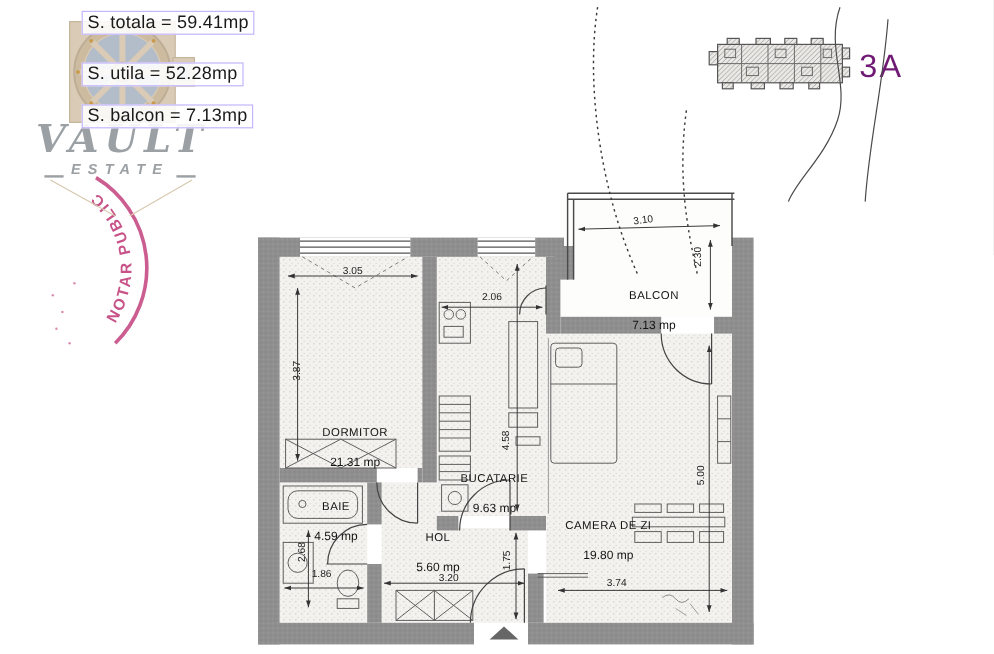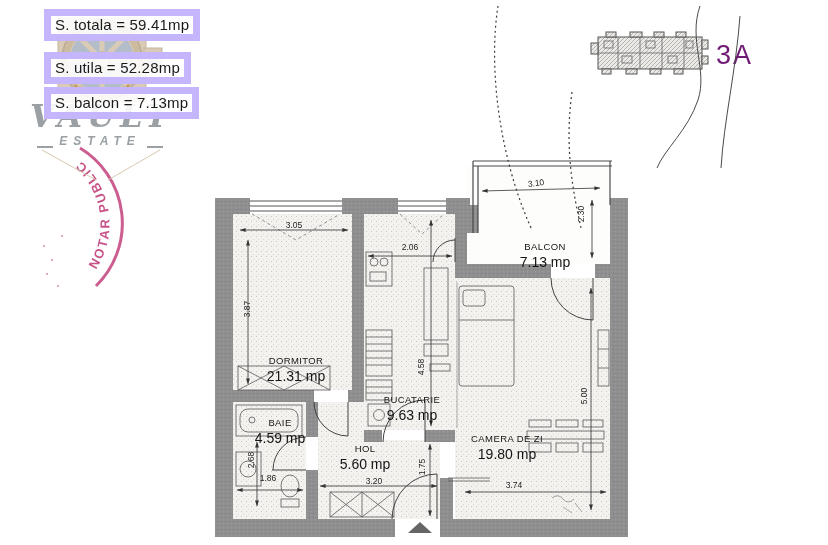--- a/index.html
+++ b/index.html
@@ -1,40 +1,40 @@
 <!DOCTYPE html>
 <html><head>
 <meta charset="utf-8">
 <style>
   html,body{margin:0;padding:0;background:#e9e9e9;}
   #root{position:relative;width:828px;height:545px;background:#ffffff;overflow:hidden;
         font-family:"Liberation Sans",sans-serif;}
   svg{display:block;}
 
   
-  .sum{position:absolute;left:44px;font:400 15px "Liberation Sans",sans-serif;color:#1a1a1a;
-       background:rgba(255,255,255,.88);border:7px solid #c4b5fd;padding:0 4px 1px 4px;
+  .sum{position:absolute;left:68px;font:400 15px "Liberation Sans",sans-serif;color:#1a1a1a;
+       background:rgba(255,255,255,.88);border:1px solid #c4b5fd;padding:0 4px 1px 4px;
        letter-spacing:.2px;white-space:nowrap;z-index:4;}
 
   
   #brand{position:absolute;left:30px;top:100px;width:140px;text-align:center;z-index:3;font-style:italic;}
   #brandName{font-family:"DejaVu Serif",serif;font-size:32px;font-weight:600;color:#9ba0a4;
              letter-spacing:5px;line-height:1;}
   #brandSub{display:flex;align-items:flex-end;justify-content:center;gap:6px;margin-top:2px;}
   #brandSub .txt{font-size:12px;letter-spacing:6px;color:#9ba0a4;font-weight:700;}
   .dash{display:inline-block;width:16px;height:2px;background:#9ba0a4;}
 
   
   #unit{position:absolute;left:716px;top:40px;font-size:27px;color:#701a75;letter-spacing:2px;
         font-weight:400;z-index:2;}
 
   
   .rlabel{position:absolute;text-align:center;color:#141414;z-index:3;line-height:1.15;}
   .rlabel .rname{display:block;font-size:9.5px;letter-spacing:.4px;margin-top:16px;}
-  .rlabel .rarea{display:block;font-size:14px;margin-top:1px;}
+  .rlabel .rarea{display:block;font-size:10px;margin-top:13px;}
   .dim{position:absolute;font-size:8.5px;color:#232323;text-align:center;z-index:3;white-space:nowrap;}
   .dim.v{transform:rotate(-90deg);transform-origin:center center;}
   .dim.t{transform:rotate(-7deg);}
   #plan{position:absolute;left:0;top:0;width:828px;height:545px;z-index:1;}
   #curves{position:absolute;left:0;top:0;z-index:6;pointer-events:none;}
   #stamp{position:absolute;left:0;top:140px;z-index:2;}
   #wheel{position:absolute;left:52px;top:8px;z-index:1;}
   #site{position:absolute;left:588px;top:26px;z-index:1;}
 </style>
 </head>

